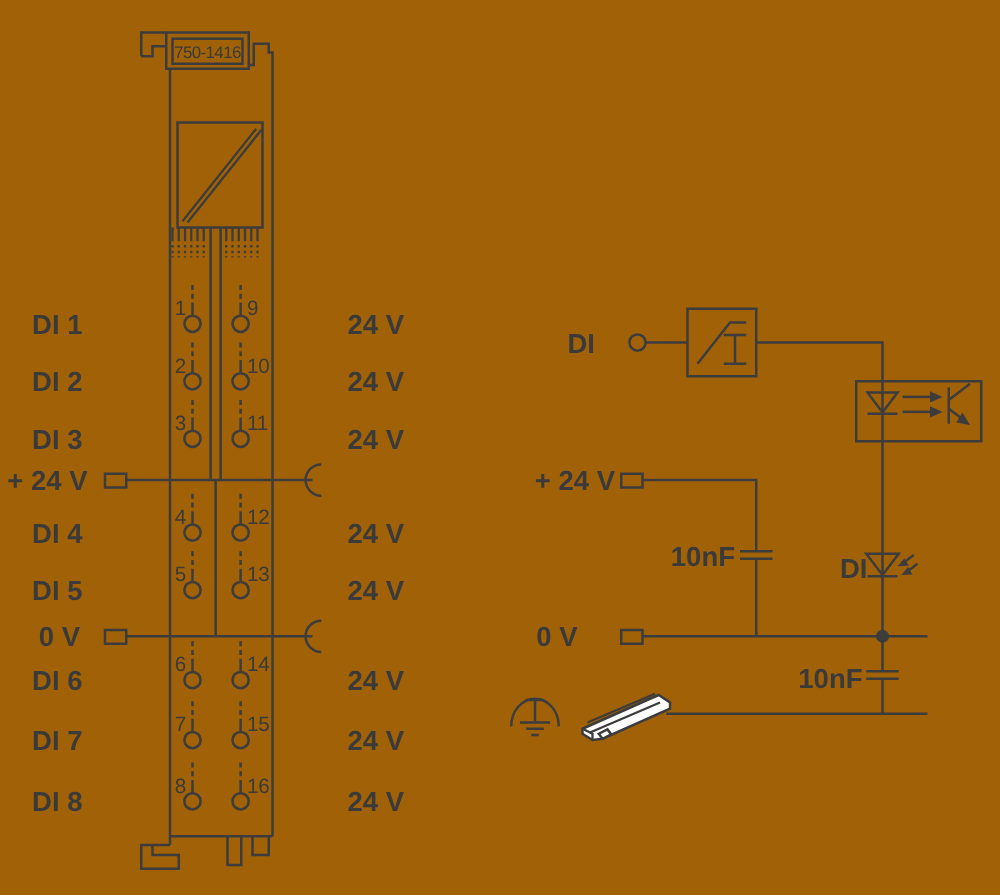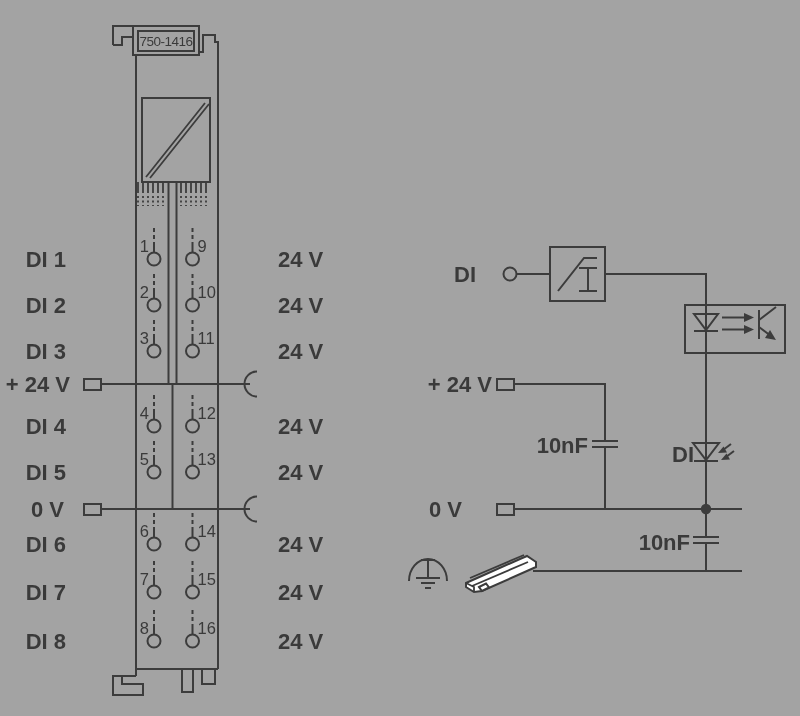--- a/index.html
+++ b/index.html
@@ -1,16 +1,16 @@
 <!DOCTYPE html>
 <html><head>
 <meta charset="utf-8">
 <style>
   html,body{margin:0;padding:0;background:#ffffff;}
-  .stage{position:relative;width:800px;height:716px;background:#a3a3a3;overflow:hidden;}
+  .stage{position:relative;width:800px;height:716px;background:#a16207;overflow:hidden;}
   svg{display:block;}
   text{fill:#3a3a3a;font-family:"Liberation Sans",sans-serif;}
   .lbl{font-size:22px;font-weight:bold;}
   .num{font-size:16.5px;}
   .part{font-size:13.5px;letter-spacing:-0.5px;}
   .st{stroke:#3c3c3c;stroke-width:2;fill:none;}
   .thin{stroke:#3c3c3c;stroke-width:1.8;fill:none;}
   .wf{stroke:#3c3c3c;stroke-width:2;fill:#ffffff;}
   .blk{fill:#3c3c3c;stroke:none;}
 </style>

